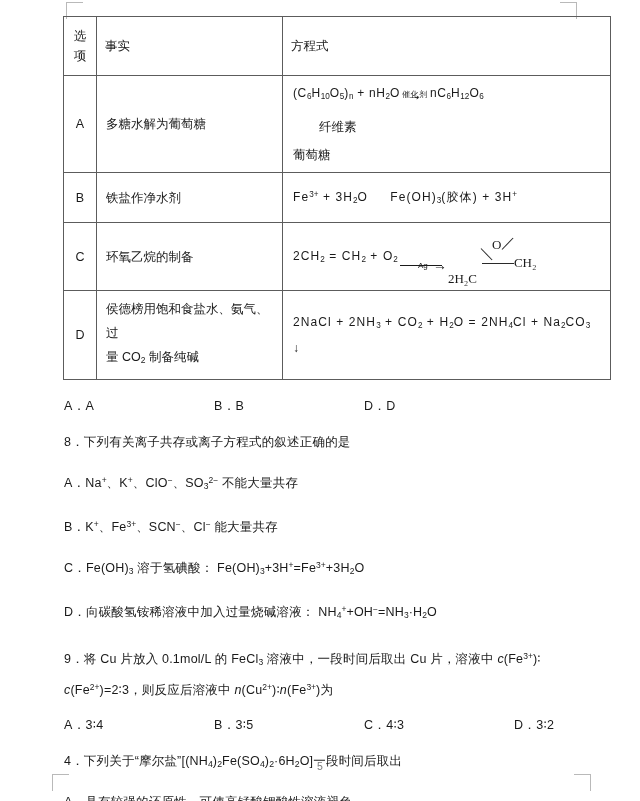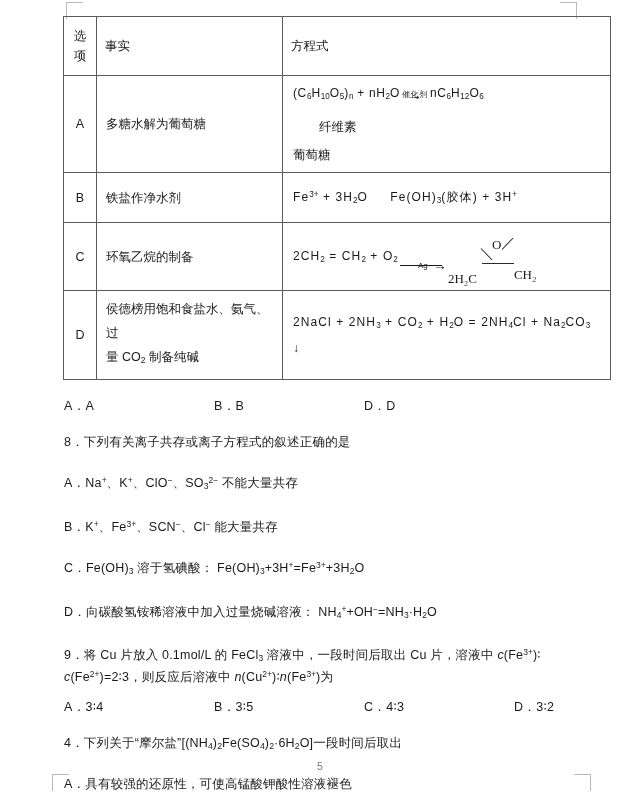--- a/index.html
+++ b/index.html
@@ -146,21 +146,21 @@
   }
   .epoxide .left-grp {
     position: absolute;
     left: 0px;
     top: 32px;
     white-space: nowrap;
   }
   .epoxide .right-grp {
     position: absolute;
     left: 66px;
-    top: 28px;
+    top: 16px;
     white-space: nowrap;
   }
   .epoxide .bond-l {
     position: absolute;
     left: 33px;
     top: 12px;
     width: 16px;
     border-top: 1px solid #2a2a2a;
     transform: rotate(46deg);
     transform-origin: left center;
@@ -205,21 +205,21 @@
     letter-spacing: 0.2px;
   }
   .q-opt {
     font-size: 12.5px;
     line-height: 21px;
     margin-bottom: 17px;
     letter-spacing: 0.2px;
   }
   .q-stem-2line {
     font-size: 12.5px;
-    line-height: 16px;
+    line-height: 25px;
     margin-bottom: 14px;
     letter-spacing: 0.2px;
   }
   .ital { font-style: italic; }
   .tight sub { font-size: 0.70em; }
 
   
   .page-num {
     position: absolute;
     left: 0;

